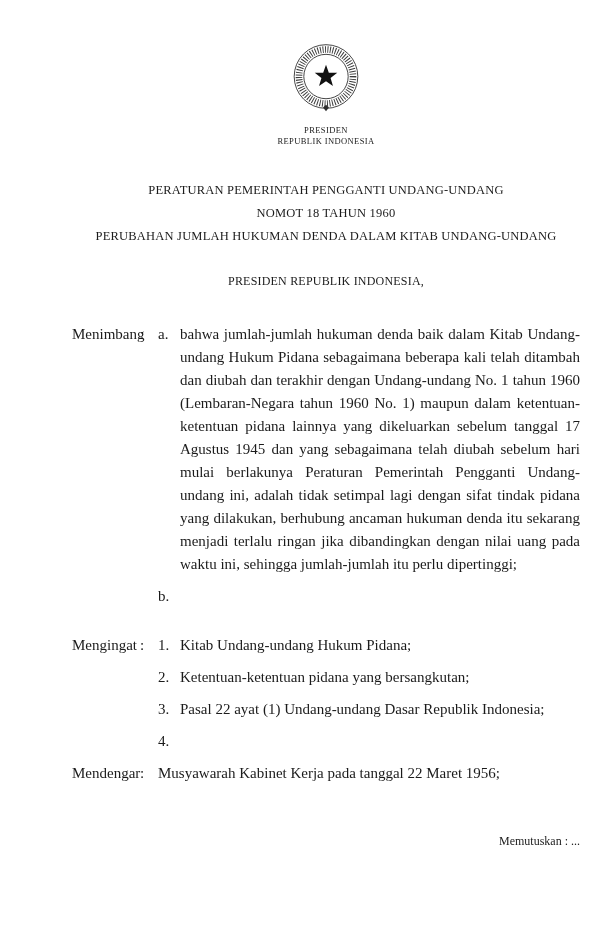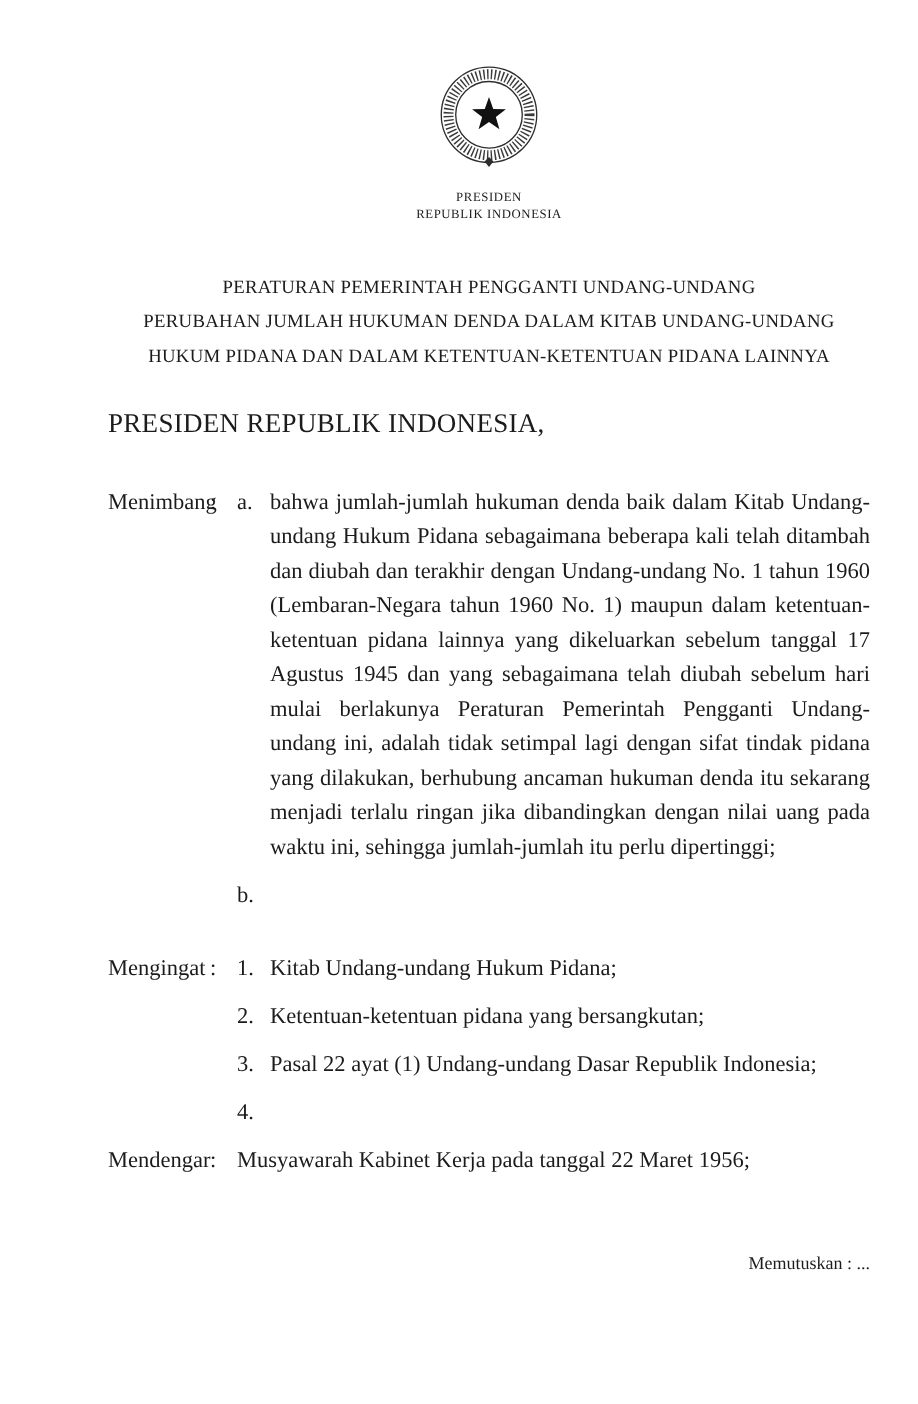--- a/index.html
+++ b/index.html
@@ -39,22 +39,22 @@
   
   .title-block {
     margin-top: 32px;
     text-align: center;
     font-size: 12.5px;
     line-height: 23px;
     letter-spacing: 0.2px;
   }
   .salutation {
     margin-top: 22px;
-    text-align: left;
-    font-size: 18px;
+    text-align: center;
+    font-size: 12px;
     line-height: 23px;
     letter-spacing: 0.2px;
   }
 
   
   .body {
     margin-top: 30px;
     font-size: 15px;
     line-height: 23px;
   }
@@ -93,22 +93,22 @@
       <path fill="#2e2e2e" d="M46,92 L50,88 L54,92 L50,97 Z"></path>
     </svg>
     <div class="org-lines">
       <div>PRESIDEN</div>
       <div>REPUBLIK INDONESIA</div>
     </div>
   </div>
 
   <div class="title-block">
     <div>PERATURAN PEMERINTAH PENGGANTI UNDANG-UNDANG</div>
+    <div>NOMOT 18 TAHUN 1960</div>
     <div>PERUBAHAN JUMLAH HUKUMAN DENDA DALAM KITAB UNDANG-UNDANG</div>
-    <div>HUKUM PIDANA DAN DALAM KETENTUAN-KETENTUAN PIDANA LAINNYA</div>
   </div>
 
   <div class="salutation">PRESIDEN REPUBLIK INDONESIA,</div>
 
   <div class="body">
 
     <div class="row">
       <span class="lbl">Menimbang</span>
       <span class="col">:</span>
       <span class="mk">a.</span>

